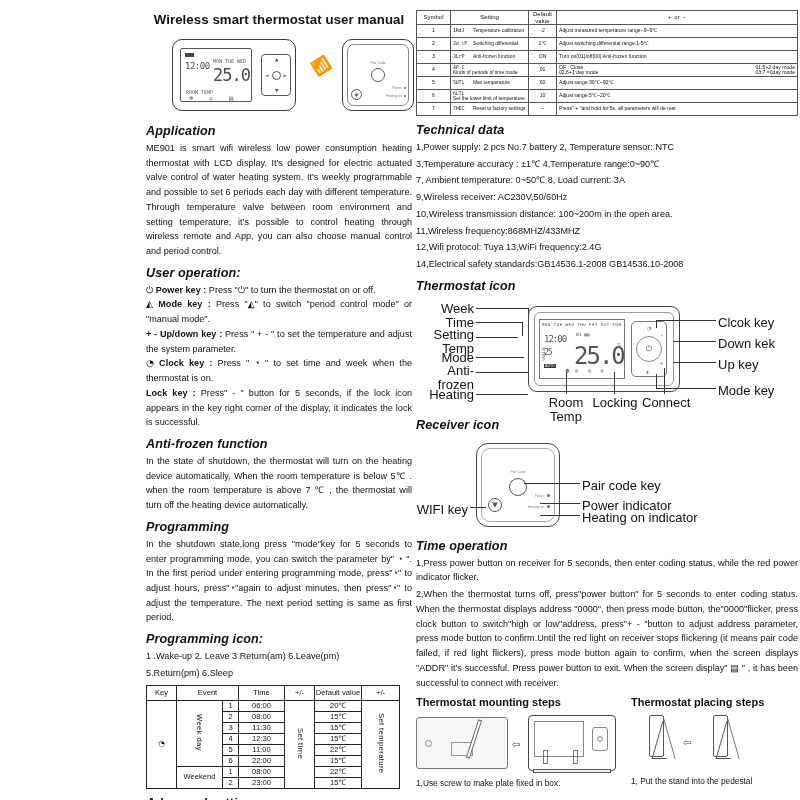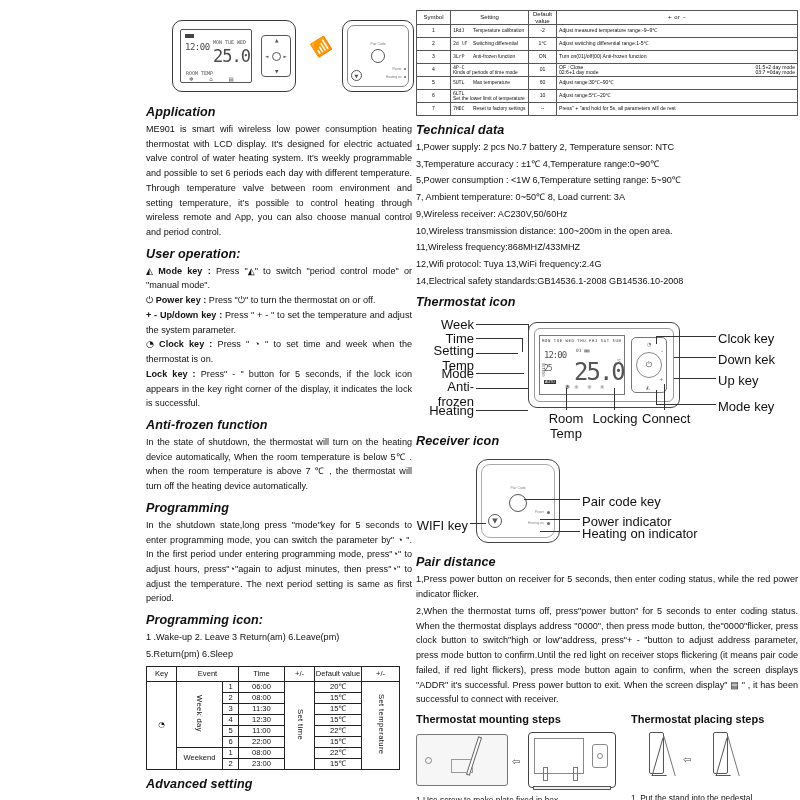--- a/index.html
+++ b/index.html
@@ -404,20 +404,21 @@
   ol.steps { margin:0; padding:0; list-style:none; }
   ol.steps li { font-size:8.3px; line-height:1.5; margin:0 0 1px 0; }
 </style>
 </head>
 <body>
 
 <div id="page">
 
   <div class="col-left">
 
+    <h1 class="doc-title">Wireless smart thermostat user manual</h1>
 
     <div class="hero">
       <div class="therm-big">
         <div class="screen">
           <div class="lcd-a"></div>
           <div class="lcd-num">12:00</div>
           <div class="lcd-row">MON TUE WED</div>
           <div class="lcd-big">25.0</div>
           <div class="lcd-bot">ROOM TEMP</div>
           <div class="lcd-icons gl">❄ ⌂ ▤</div>
@@ -440,28 +441,28 @@
         <div class="led led2"><span>Heating on</span><i class="dot"></i></div>
       </div>
     </div>
 
     <h2 class="sec">Application</h2>
     <p class="body">ME901 is smart wifi wireless low power consumption heating thermostat with LCD display. It's designed for electric actuated valve control of water heating system. It's weekly programmable and possible to set 6 periods each day with different temperature. Through temperature valve between room environment and setting temperature, it’s possible to control heating through wireless remote and App, you can also choose manual control and period control.</p>
 
     <h2 class="sec">User operation:</h2>
 
     <p class="kline">
+      <span class="gl">⏻</span>
+      <span class="kb">Power key :</span>
+      <span>Press "⏻" to turn the thermostat on or off.</span>
+    </p>
+    <p class="kline">
       <span class="gl">◭</span>
       <span class="kb">Mode key :</span>
       <span>Press "◭" to switch "period control mode" or "manual mode".</span>
-    </p>
-    <p class="kline">
-      <span class="gl">⏻</span>
-      <span class="kb">Power key :</span>
-      <span>Press "⏻" to turn the thermostat on or off.</span>
     </p>
     <p class="kline">
       <span class="kb">+ -</span>
       <span class="kb">Up/down key :</span>
       <span>Press " + - " to set the temperature and adjust the system parameter.</span>
     </p>
     <p class="kline">
       <span class="gl">◔</span>
       <span class="kb">Clock key :</span>
       <span>Press " ◔ " to set time and week when the thermostat is on.</span>
@@ -617,21 +618,20 @@
         <td class="l"><span class="sym-code">7HEC</span><span class="set-name">Reset to factory settings</span></td>
         <td class="c">--</td>
         <td class="l">Press" + "and hold for 5s, all parameters will de rest</td>
       </tr>
     </tbody>
       </table>
 
     <h2 class="sec">Technical data</h2>
     <p class="body nj">1,Power supply: 2 pcs No.7 battery   2, Temperature sensor: NTC</p>
     <p class="body nj">3,Temperature accuracy :  ±1℃    4,Temperature range:0~90℃</p>
-    <p class="body nj">5,Power consumption : &lt;1W   6,Temperature setting range: 5~90℃</p>
     <p class="body nj">7, Ambient temperature: 0~50℃   8, Load current: 3A</p>
     <p class="body nj">9,Wireless receiver: AC230V,50/60Hz</p>
     <p class="body nj">10,Wireless transmission distance: 100~200m in the open area.</p>
     <p class="body nj">11,Wireless frequency:868MHZ/433MHZ</p>
     <p class="body nj">12,Wifi protocol: Tuya          13,WiFi frequency:2.4G</p>
     <p class="body nj">14,Electrical safety standards:GB14536.1-2008 GB14536.10-2008</p>
 
     <h2 class="sec">Thermostat  icon</h2>
 
     <div class="diag-therm">
@@ -714,21 +714,21 @@
       <div class="ldr h" style="left:54px;top:72px;width:16px"></div>
 
       <div class="lbl" style="left:166px;top:44px">Pair code key</div>
       <div class="lbl" style="left:166px;top:64px">Power indicator</div>
       <div class="lbl" style="left:166px;top:76px">Heating on indicator</div>
       <div class="ldr h" style="left:108px;top:48px;width:56px"></div>
       <div class="ldr h" style="left:124px;top:68px;width:40px"></div>
       <div class="ldr h" style="left:124px;top:80px;width:40px"></div>
     </div>
 
-    <h2 class="sec tight">Pair distance</h2>
+    <h2 class="sec tight">Time operation</h2>
     <p class="body">1,Press power button on receiver for 5 seconds, then enter coding status, while the red power indicator flicker.</p>
     <p class="body">2,When the thermostat turns off, press"power button" for 5 seconds to enter coding status. When the thermostat displays address "0000", then press mode button, the"0000"flicker, press clock button to switch"high or low"address, press"+ - "button to adjust address parameter, press mode button to confirm.Until the red light on receiver stops flickering (it means pair code failed, if red light flickers), press mode button again to confirm, when the screen displays "ADDR" it's successful. Press power button to exit. When the screen display" ▤ " , it has been successful to connect with receiver.</p>
 
     <div class="mount-wrap">
       <div class="mount-cols">
 
         <div class="mcol-a">
           <h3 class="sub">Thermostat mounting steps</h3>
           <div class="mount-art">
             <div class="plate">

